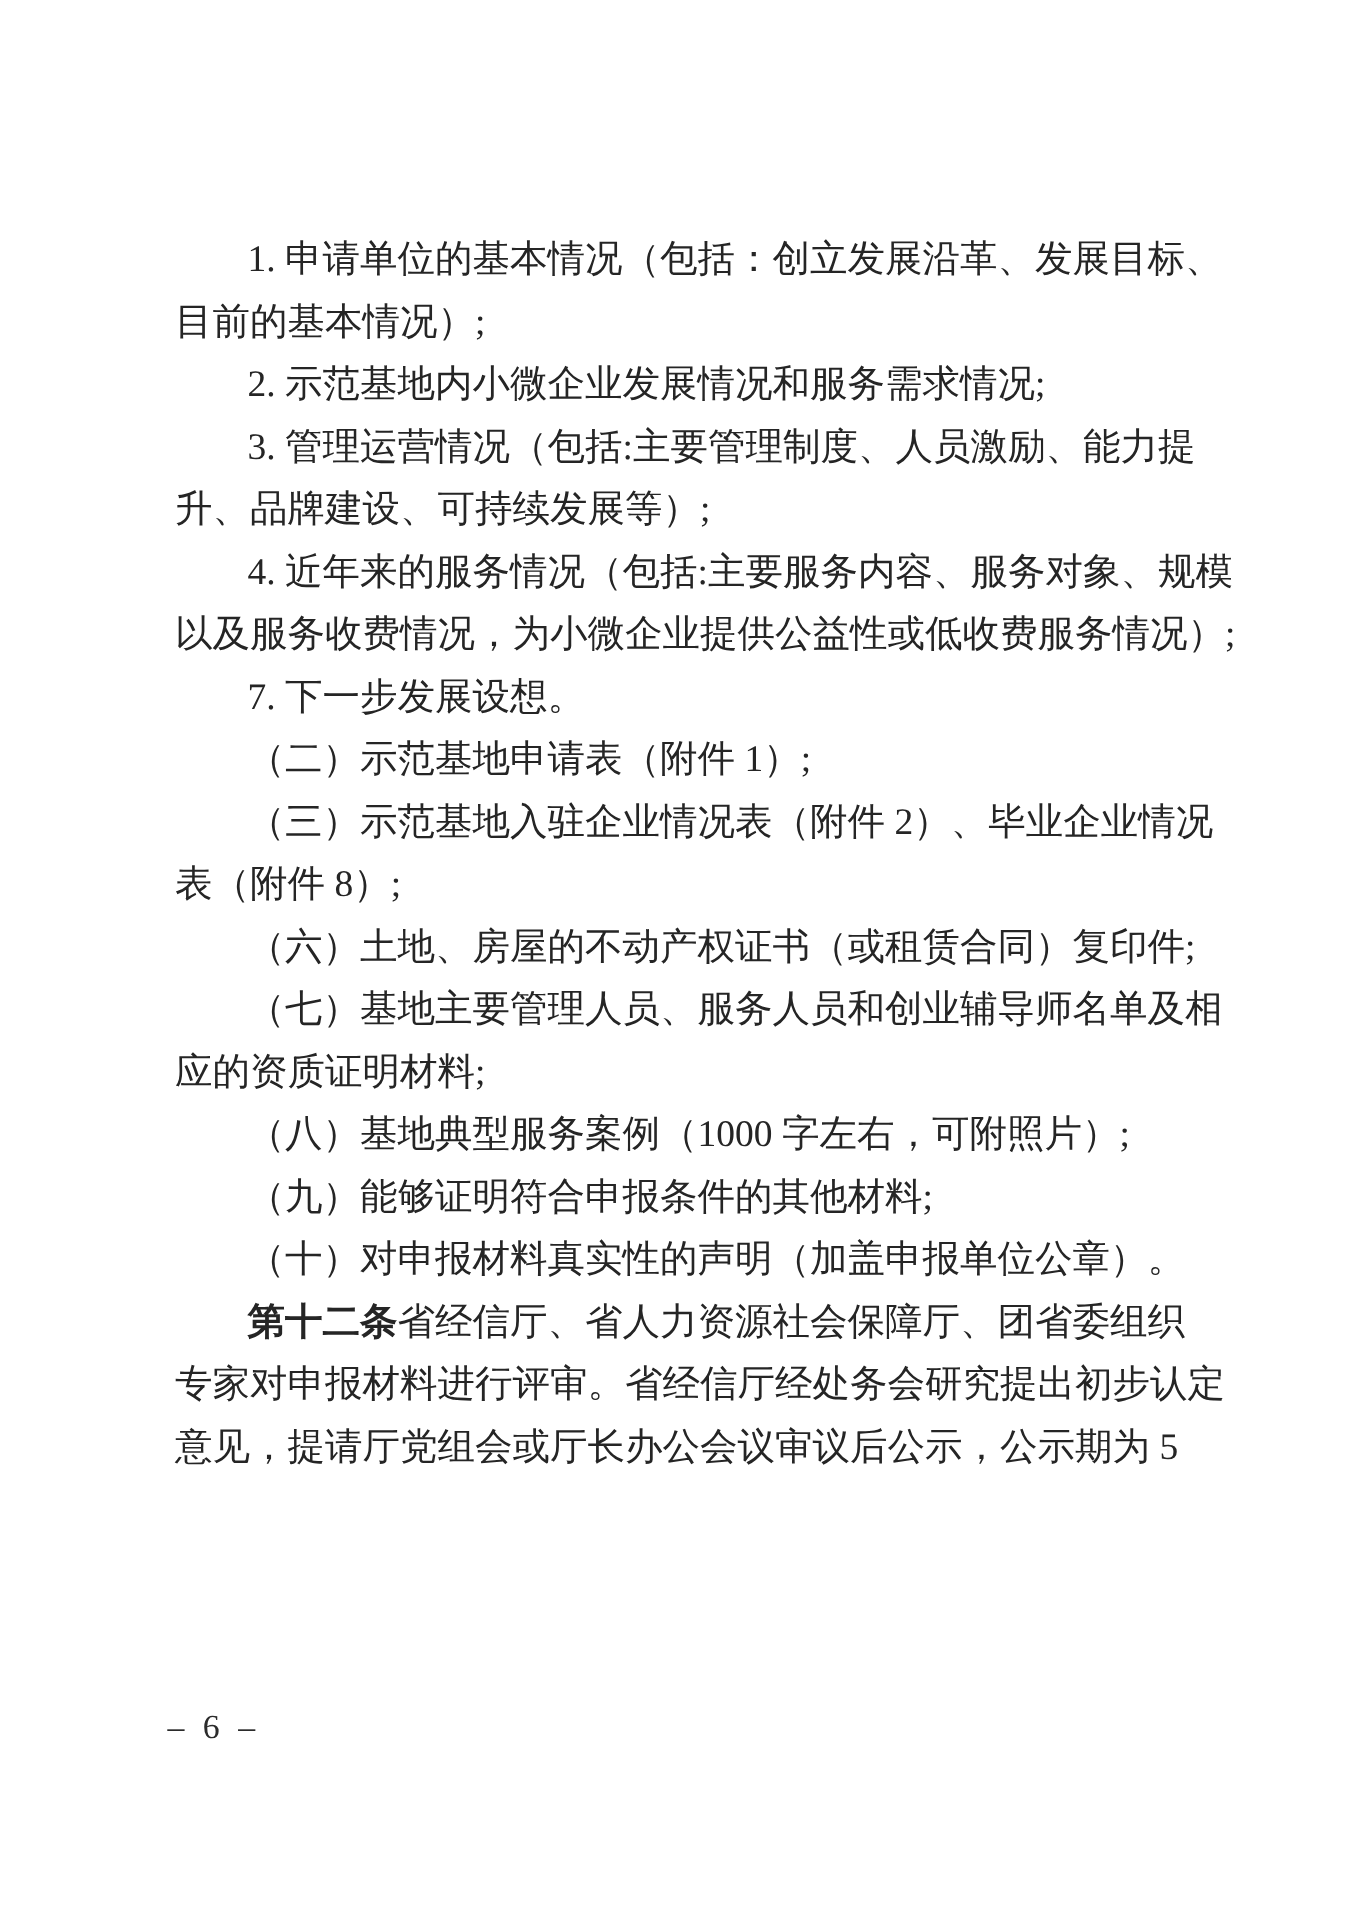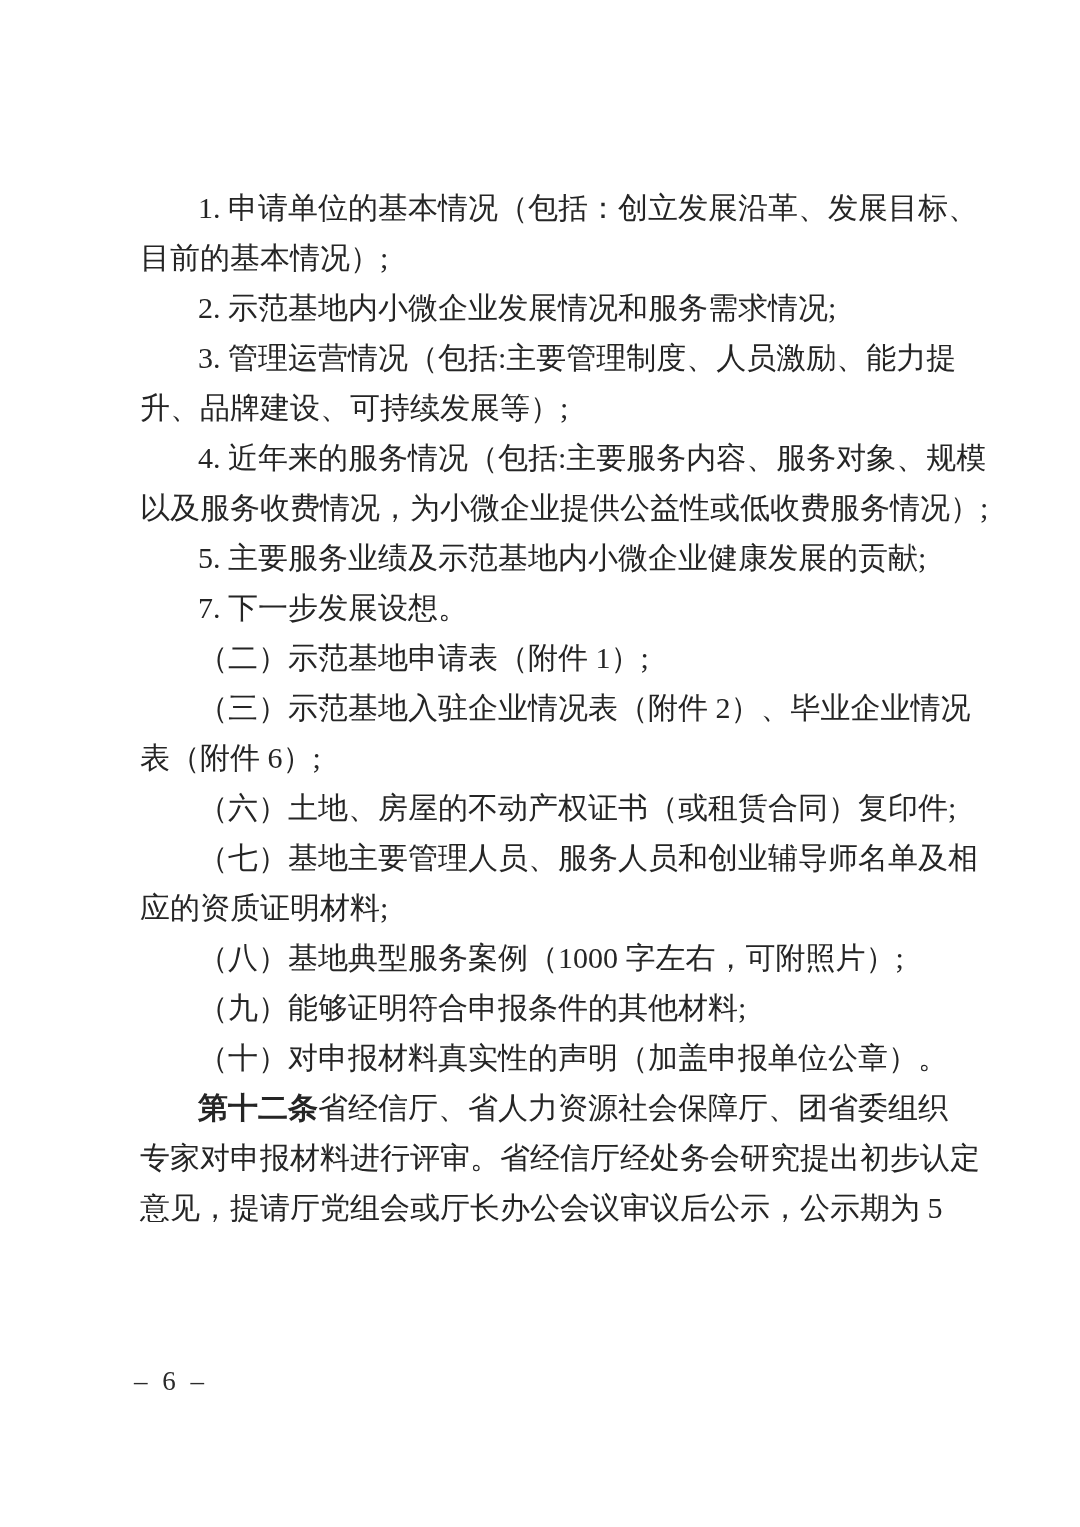--- a/index.html
+++ b/index.html
@@ -52,25 +52,24 @@
 <div class="page">
 
   <main class="body-text" id="doc-body">
       <div class="line indent"><span>1. 申请单位的基本情况（包括：创立发展沿革、发展目标、</span></div>
       <div class="line"><span>目前的基本情况）;</span></div>
       <div class="line indent"><span>2. 示范基地内小微企业发展情况和服务需求情况;</span></div>
       <div class="line indent"><span>3. 管理运营情况（包括:主要管理制度、人员激励、能力提</span></div>
       <div class="line"><span>升、品牌建设、可持续发展等）;</span></div>
       <div class="line indent"><span>4. 近年来的服务情况（包括:主要服务内容、服务对象、规模</span></div>
       <div class="line"><span>以及服务收费情况，为小微企业提供公益性或低收费服务情况）;</span></div>
-      <div class="line indent"><span>5. 主要服务业绩及示范基地内小微企业健康发展的贡献;</span></div>
       <div class="line indent"><span>7. 下一步发展设想。</span></div>
       <div class="line indent"><span>（二）示范基地申请表（附件 1）;</span></div>
       <div class="line indent"><span>（三）示范基地入驻企业情况表（附件 2）、毕业企业情况</span></div>
-      <div class="line"><span>表（附件 6）;</span></div>
+      <div class="line"><span>表（附件 8）;</span></div>
       <div class="line indent"><span>（六）土地、房屋的不动产权证书（或租赁合同）复印件;</span></div>
       <div class="line indent"><span>（七）基地主要管理人员、服务人员和创业辅导师名单及相</span></div>
       <div class="line"><span>应的资质证明材料;</span></div>
       <div class="line indent"><span>（八）基地典型服务案例（1000 字左右，可附照片）;</span></div>
       <div class="line indent"><span>（九）能够证明符合申报条件的其他材料;</span></div>
       <div class="line indent"><span>（十）对申报材料真实性的声明（加盖申报单位公章）。</span></div>
       <div class="line indent"><span class="article-no">第十二条</span><span>省经信厅、省人力资源社会保障厅、团省委组织</span></div>
       <div class="line"><span>专家对申报材料进行评审。省经信厅经处务会研究提出初步认定</span></div>
       <div class="line"><span>意见，提请厅党组会或厅长办公会议审议后公示，公示期为 5</span></div>
     </main>

